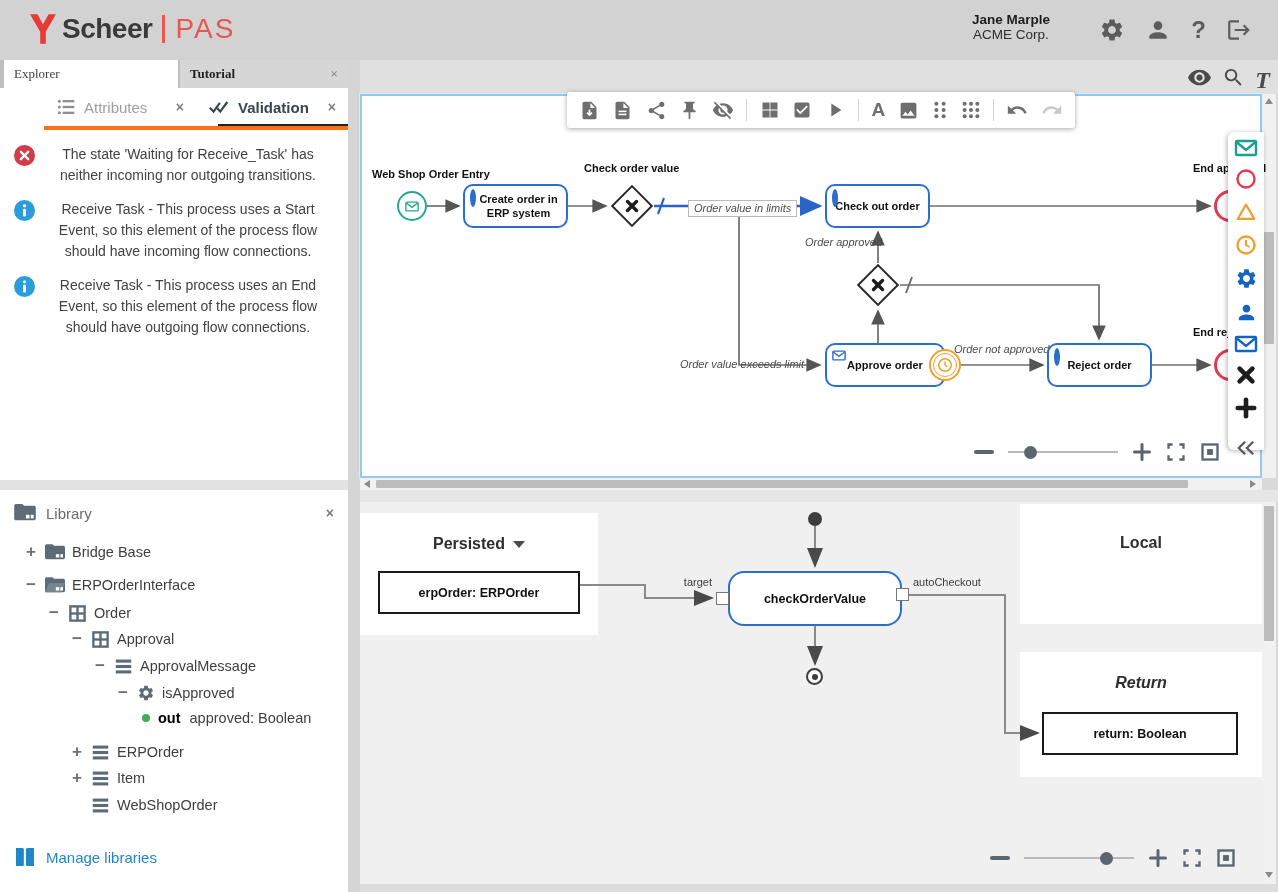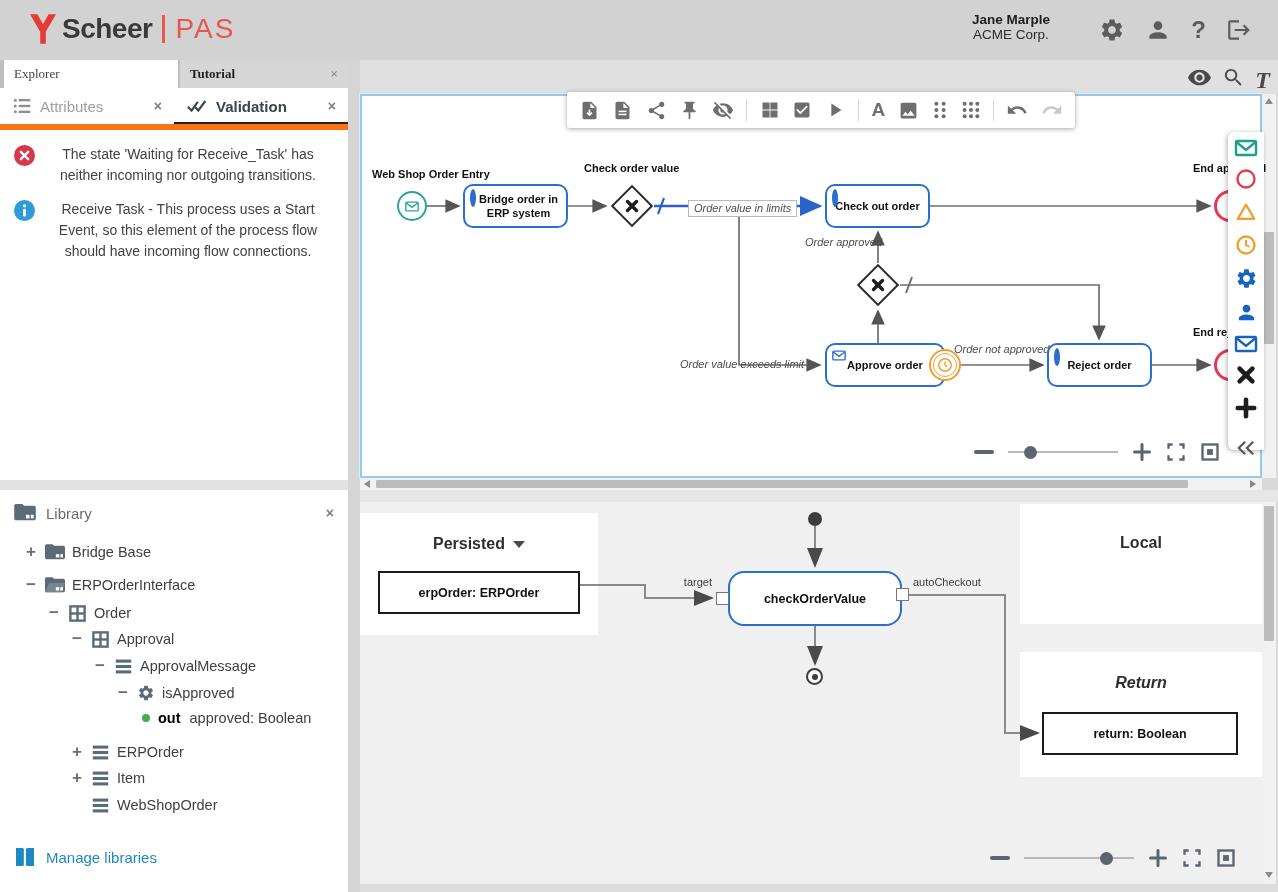--- a/index.html
+++ b/index.html
@@ -20,21 +20,21 @@
   .hdr-icons { right:26px; top:17px; display:flex; gap:20px; align-items:center; color:#5c5c5c; }
   .hdr-icons svg { display:block; }
 
   
   .top-tabs { left:0; top:60px; width:360px; height:28px; background:#bfbfbf;font-family:Liberation Serif, serif; }
   .tab-explorer { position:absolute; left:4px; top:0; width:174px; height:28px; background:#ffffff; font-size:13px; color:#3f3f3f; line-height:28px; padding-left:10px; }
   .tab-tutorial { position:absolute; left:180px; top:0; width:168px; height:28px; background:#d6d6d6; font-size:13px; font-weight:bold; color:#1f1f1f; line-height:28px; padding:0 10px; display:flex; justify-content:space-between; align-items:center; }
   .tab-tutorial .x { color:#8a8a8a; font-weight:bold; font-size:13px; }
 
   .validation-panel { left:0; top:88px; width:348px; height:392px; background:#ffffff; }
-  .vp-tabs { position:relative; height:42px; display:flex; border-bottom:6px solid #f97316; }
+  .vp-tabs { position:relative; height:42px; display:flex; border-bottom:4px solid #f97316;margin-left:44px; }
   .vp-tab { flex:1; display:flex; align-items:center; gap:8px; padding:0 12px; }
   .vp-tab .lbl { font-size:15px; font-weight:bold; flex:1; }
   .vp-tab.inactive .lbl { color:#9e9e9e; font-weight:normal; }
   .vp-tab.active .lbl { color:#37474f; }
   .vp-tab .x { color:#7d7d7d; font-weight:bold; font-size:14px; }
   .vp-underline { position:absolute; left:174px; bottom:0; width:174px; height:2px; background:#222; }
   .messages { padding:14px 10px 0 14px;text-align:center; }
   .message { display:flex; gap:12px; margin-bottom:13px; }
   .message .txt { font-size:14px; color:#424242; line-height:21px; width:282px; }
   .msg-icon { width:21px; height:21px; border-radius:50%; flex:0 0 21px; margin-top:1px; display:flex; align-items:center; justify-content:center; }
@@ -198,20 +198,29 @@
         <span class="txt">The state 'Waiting for Receive_Task' has neither incoming nor outgoing transitions.</span>
       </div>
       <div class="message">
         <span class="msg-icon info">
             <svg width="11" height="13" viewBox="0 0 10 14">
               <circle cx="5" cy="2" r="1.7" fill="#fff"></circle>
               <rect x="3.4" y="5.2" width="3.2" height="8.3" rx="1.3" fill="#fff"></rect>
             </svg>
           </span>
         <span class="txt">Receive Task - This process uses a Start Event, so this element of the process flow should have incoming flow connections.</span>
+      </div>
+      <div class="message">
+        <span class="msg-icon info">
+            <svg width="11" height="13" viewBox="0 0 10 14">
+              <circle cx="5" cy="2" r="1.7" fill="#fff"></circle>
+              <rect x="3.4" y="5.2" width="3.2" height="8.3" rx="1.3" fill="#fff"></rect>
+            </svg>
+          </span>
+        <span class="txt">Receive Task - This process uses an End Event, so this element of the process flow should have outgoing flow connections.</span>
       </div>
     </div>
   </div>
 
   <div class="abs h-splitter-left"></div>
 
   <div class="abs library-panel">
     <div class="lib-header">
       <svg width="22" height="18" viewBox="0 0 24 20">
           <path d="M9 0H2C.9 0 0 .9 0 2v14c0 1.1.9 2 2 2h20c1.1 0 2-.9 2-2V4c0-1.1-.9-2-2-2h-11L9 0z" fill="#5d6b79"></path>
@@ -483,21 +492,21 @@
 
     <div class="event-circle" style="left:35px; top:95px; width:30px; height:30px; border:2px solid #26a69a;">
       <svg width="14" height="11" viewBox="0 0 16 12">
           <rect x="1" y="1" width="14" height="10" rx="1" fill="none" stroke="#26a69a" stroke-width="1.6"></rect>
           <polyline points="1.5,2 8,7 14.5,2" fill="none" stroke="#26a69a" stroke-width="1.6"></polyline>
         </svg>
     </div>
 
     <div class="task" style="left:101px; top:88px; width:105px; height:44px;">
       <span class="corner"><span class="donut"></span></span>
-      <span style="padding-left:6px;">Bridge order in ERP system</span>
+      <span style="padding-left:6px;">Create order in ERP system</span>
     </div>
     <div class="task" style="left:463px; top:88px; width:105px; height:44px;">
       <span class="corner"><span class="donut"></span></span>
       <span>Check out order</span>
     </div>
     <div class="task" style="left:463px; top:247px; width:120px; height:44px;">
       <span class="corner"><svg width="14" height="11" viewBox="0 0 16 12">
             <rect x="1" y="1" width="14" height="10" rx="1" fill="none" stroke="#2a6fce" stroke-width="1.6"></rect>
             <polyline points="1.5,2 8,7 14.5,2" fill="none" stroke="#2a6fce" stroke-width="1.6"></polyline>
           </svg></span>

